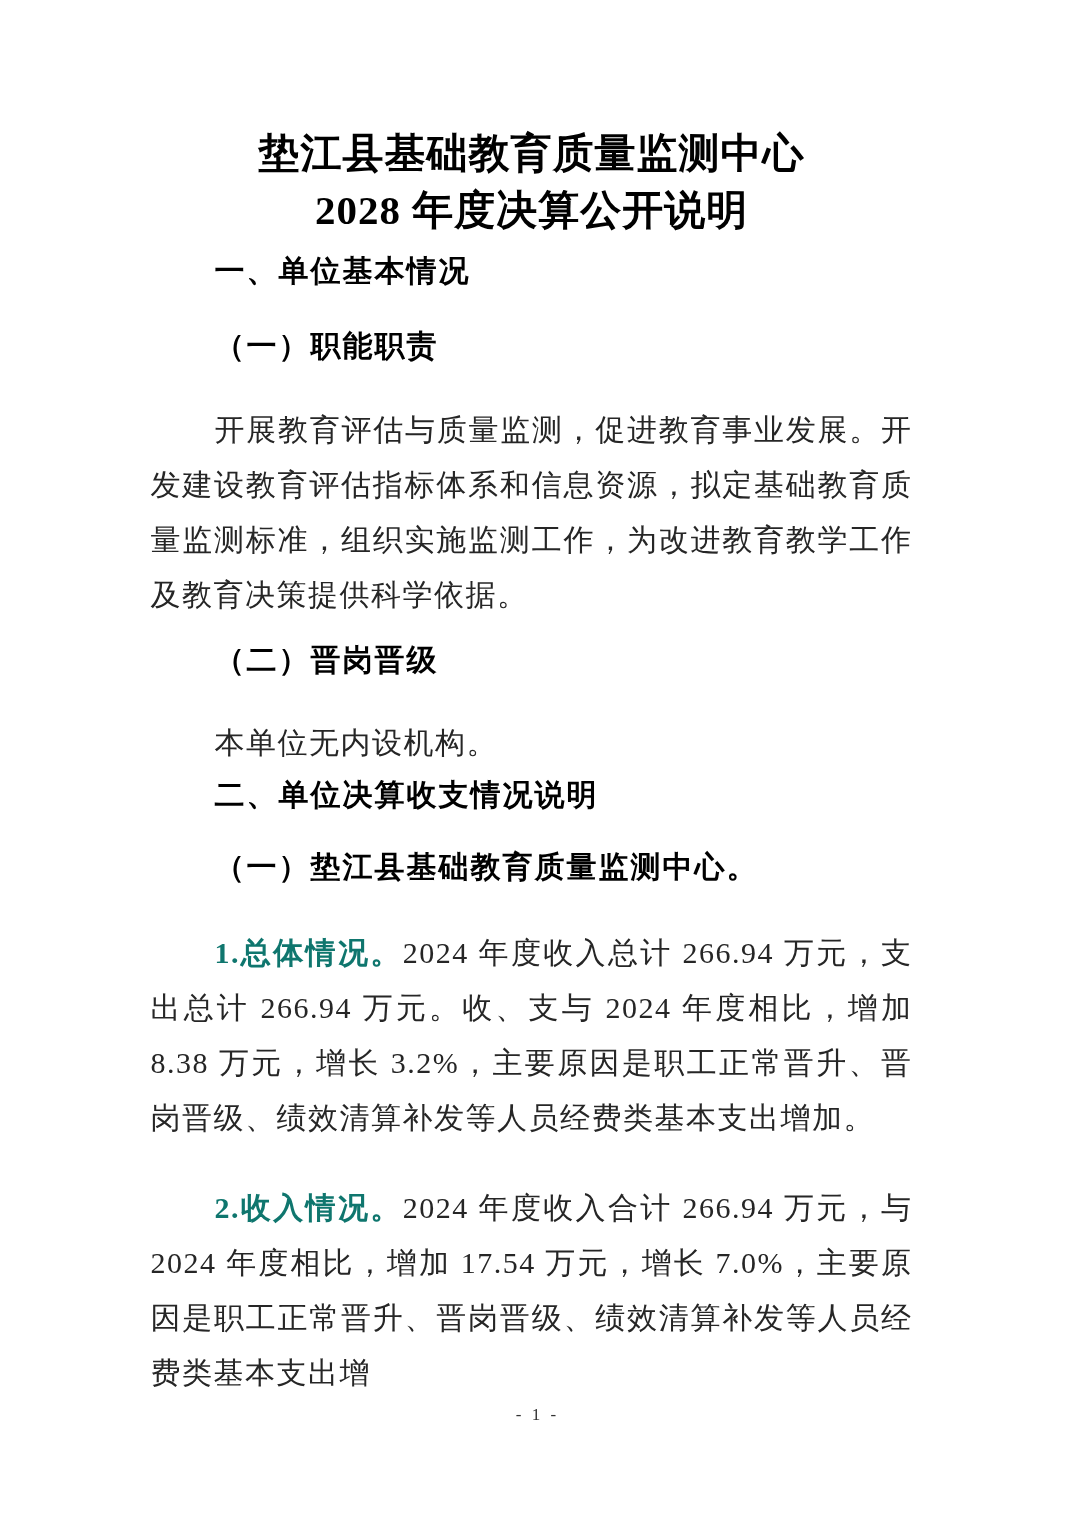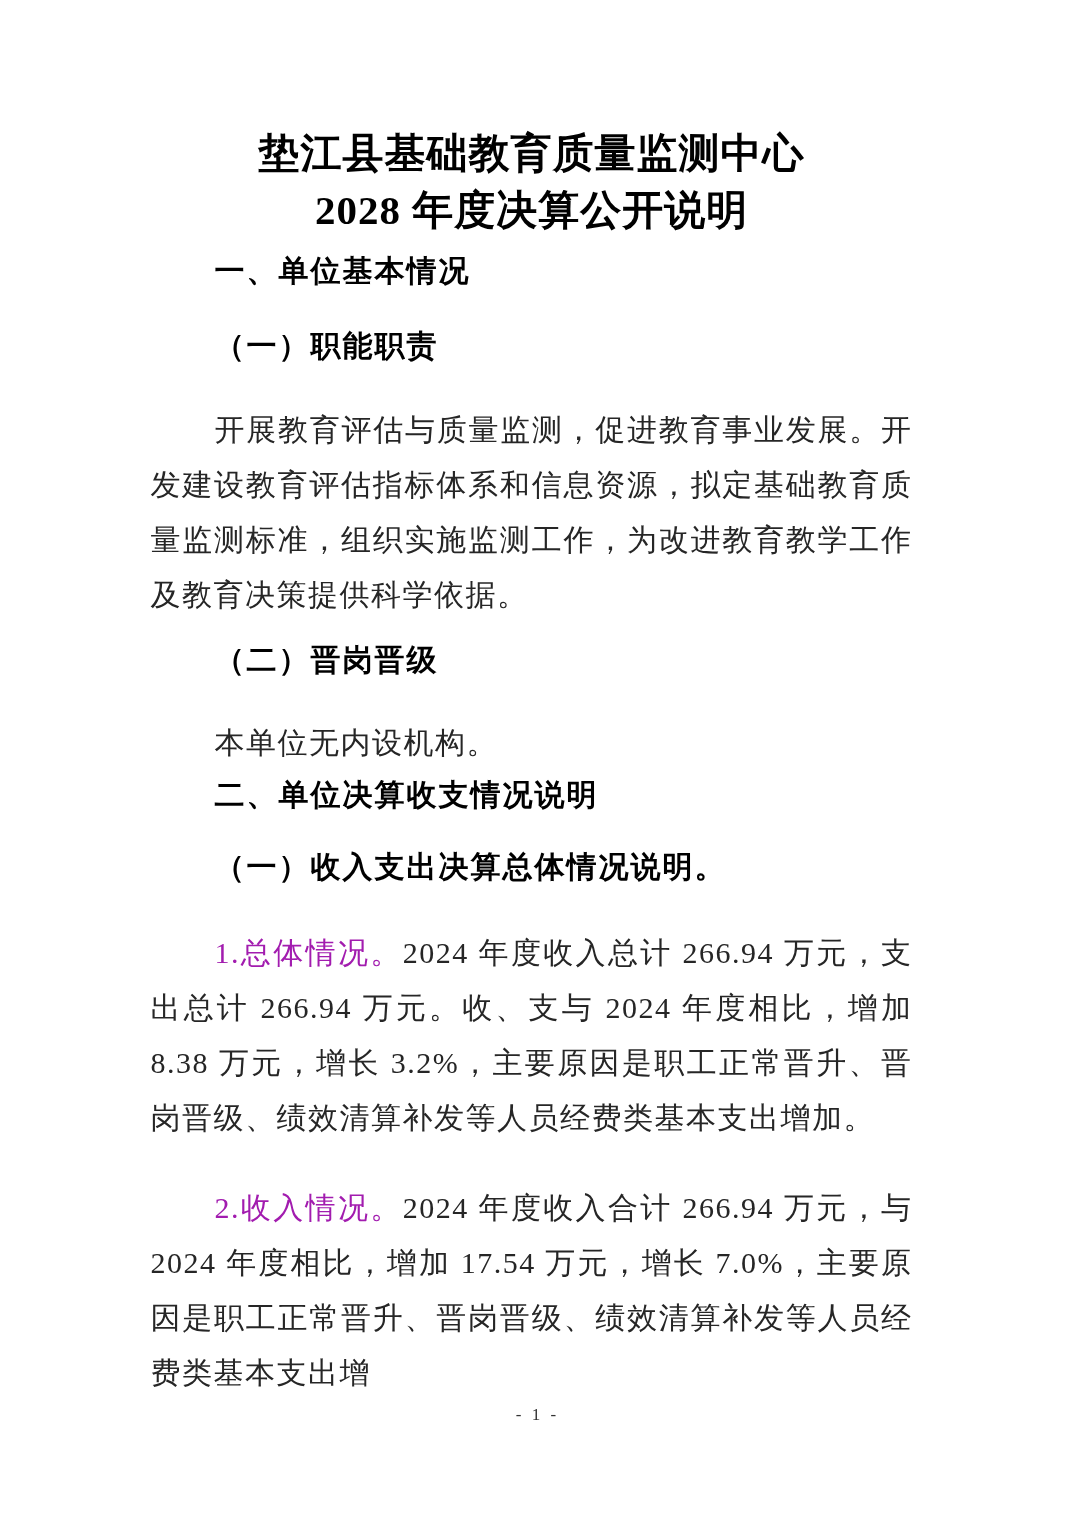--- a/index.html
+++ b/index.html
@@ -50,22 +50,22 @@
     font-size: 30px;
     line-height: 55px;
     color: #262626;
     text-indent: 64px;
     text-align: justify;
     letter-spacing: 1.5px;
     word-break: break-all;
     font-weight: normal;
   }
   .para .lead {
-    font-weight: normal;
-    color: #a21caf;
+    font-weight: bold;
+    color: #0f766e;
   }
   .page-footer {
     position: absolute;
     left: 0;
     right: 0;
     bottom: 95px;
     text-align: center;
     font-size: 17px;
     color: #333333;
     letter-spacing: 3px;
@@ -96,21 +96,21 @@
   <div class="h2 mt-h2-a">（一）职能职责</div>
 
   <div class="para mt-p1">开展教育评估与质量监测，促进教育事业发展。开发建设教育评估指标体系和信息资源，拟定基础教育质量监测标准，组织实施监测工作，为改进教育教学工作及教育决策提供科学依据。</div>
 
   <div class="h2 mt-h2-b">（二）晋岗晋级</div>
 
   <div class="para mt-p2">本单位无内设机构。</div>
 
   <div class="h1 mt-h1-b">二、单位决算收支情况说明</div>
 
-  <div class="h2 mt-h2-c">（一）收入支出决算总体情况说明。</div>
+  <div class="h2 mt-h2-c">（一）垫江县基础教育质量监测中心。</div>
 
   <div class="para mt-p3"><span class="lead">1.总体情况。</span><span>2024 年度收入总计 266.94 万元，支出总计 266.94 万元。收、支与 2024 年度相比，增加 8.38 万元，增长 3.2%，主要原因是职工正常晋升、晋岗晋级、绩效清算补发等人员经费类基本支出增加。</span></div>
 
   <div class="para mt-p4"><span class="lead">2.收入情况。</span><span>2024 年度收入合计 266.94 万元，与 2024 年度相比，增加 17.54 万元，增长 7.0%，主要原因是职工正常晋升、晋岗晋级、绩效清算补发等人员经费类基本支出增</span></div>
 
   <div class="page-footer">- 1 -</div>
 
 </div>
 
 </body></html>

